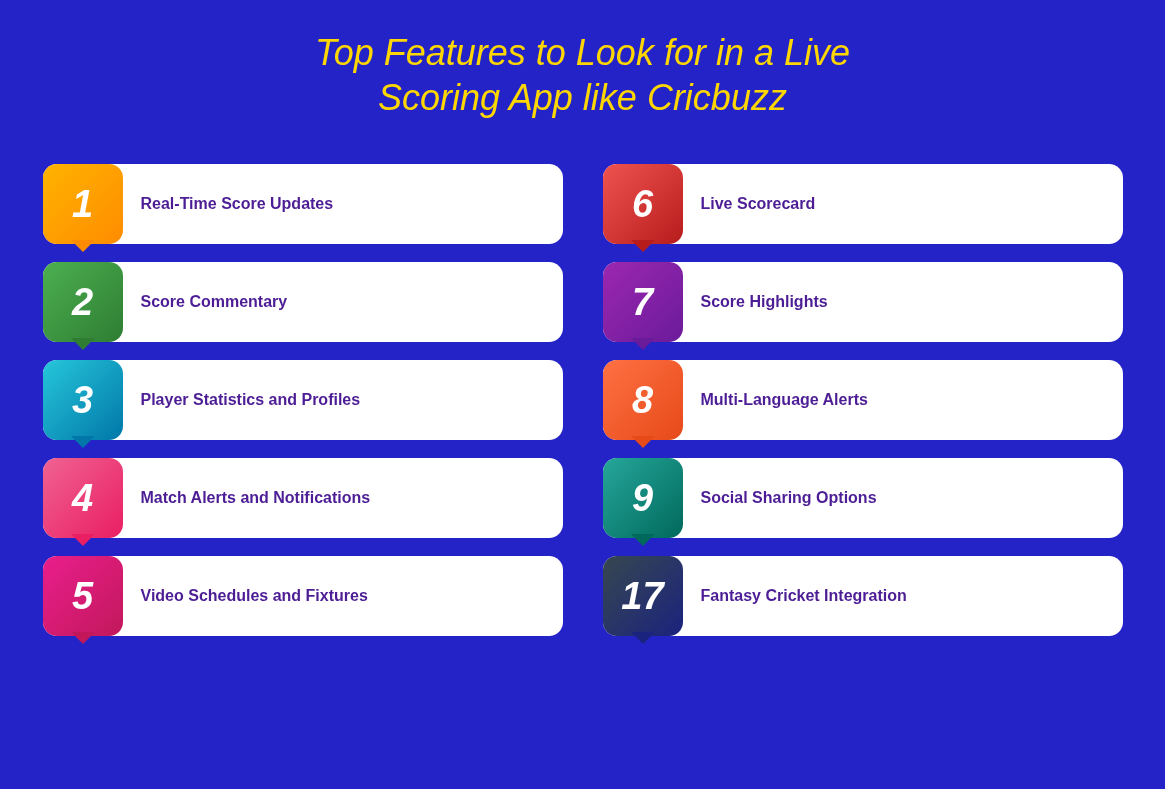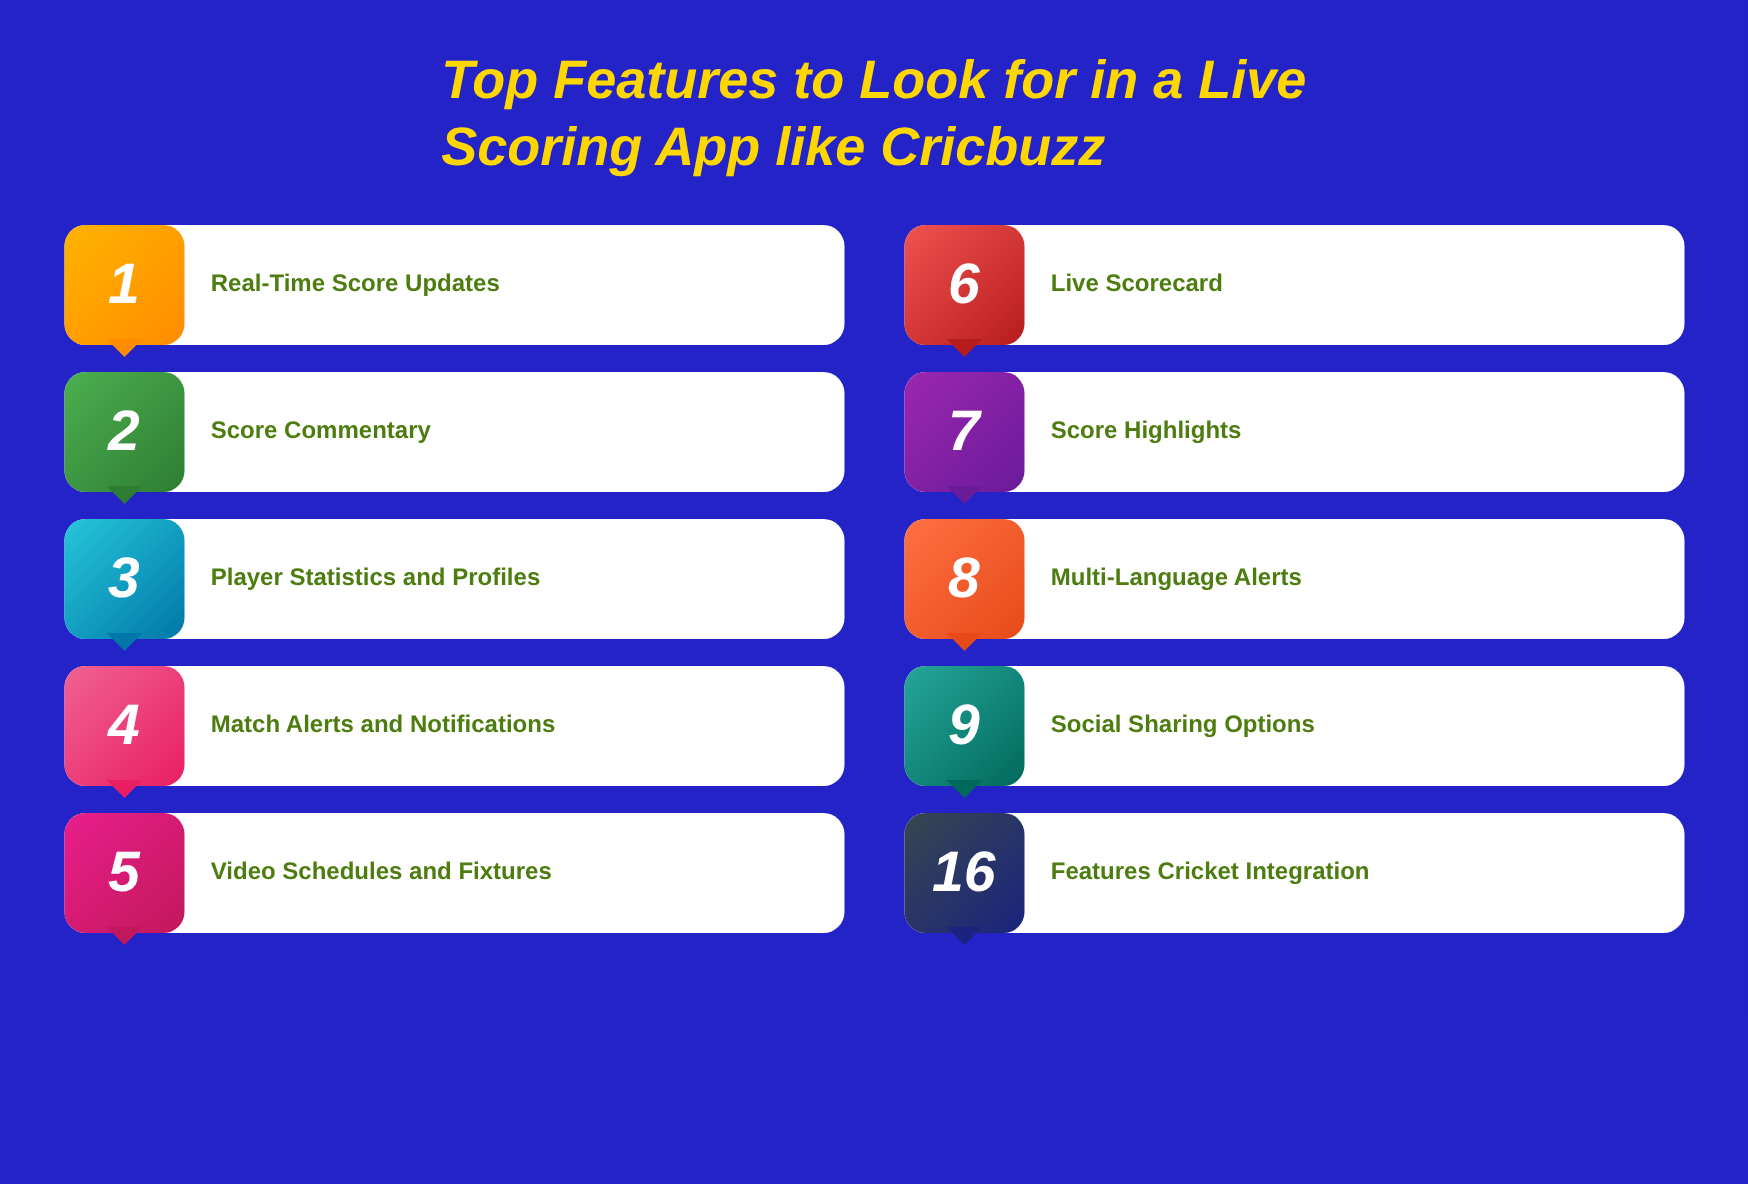--- a/index.html
+++ b/index.html
@@ -11,24 +11,24 @@
       display: flex;
       flex-direction: column;
       align-items: center;
       padding: 30px 40px 20px;
       overflow: hidden;
     }
 
     .title {
       color: #FFD700;
       font-size: 36px;
-      font-weight: 700;
-      text-align: left;
+      font-weight: 400;
+      text-align: center;
       line-height: 1.25;
-      margin-bottom: 30px;
+      margin-bottom: 44px;
       font-style: italic;
     }
 
     .grid {
       display: grid;
       grid-template-columns: 1fr 1fr;
       gap: 18px 40px;
       width: 100%;
       max-width: 1080px;
     }
@@ -97,21 +97,21 @@
 
     .badge-emerald { background: linear-gradient(135deg, #26A69A, #00695C); }
     .badge-emerald::after { border-top: 12px solid #00695C; }
 
     .badge-navy { background: linear-gradient(135deg, #37474F, #1A237E); }
     .badge-navy::after { border-top: 12px solid #1A237E; }
 
     .feature-label {
       font-size: 16px;
       font-weight: 800;
-      color: #4d7c0f;
+      color: #4c1d95;
       text-align: center;
     }
   </style>
 </head>
 <body>
 
 <h1 class="title">
   <span>Top Features to Look for in a Live</span><br>
   <span>Scoring App like Cricbuzz</span>
 </h1>
@@ -147,16 +147,16 @@
     </div>
     <div class="feature-item">
       <div class="number-badge badge-emerald">9</div>
       <span class="feature-label">Social Sharing Options</span>
     </div>
     <div class="feature-item">
       <div class="number-badge badge-magenta">5</div>
       <span class="feature-label">Video Schedules and Fixtures</span>
     </div>
     <div class="feature-item">
-      <div class="number-badge badge-navy">16</div>
-      <span class="feature-label">Features Cricket Integration</span>
+      <div class="number-badge badge-navy">17</div>
+      <span class="feature-label">Fantasy Cricket Integration</span>
     </div>
   </div>
 
 </body></html>

